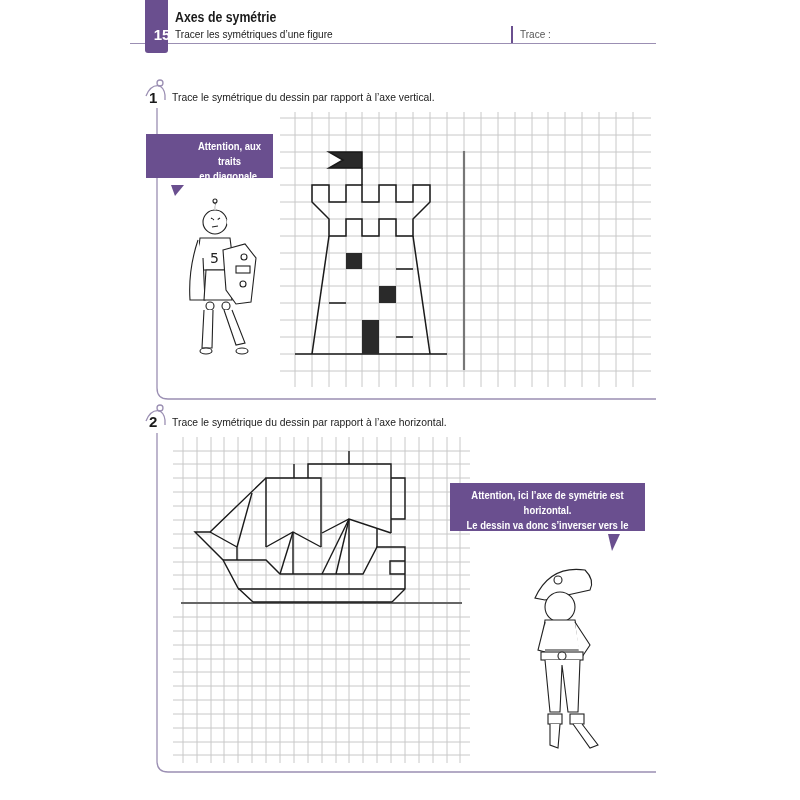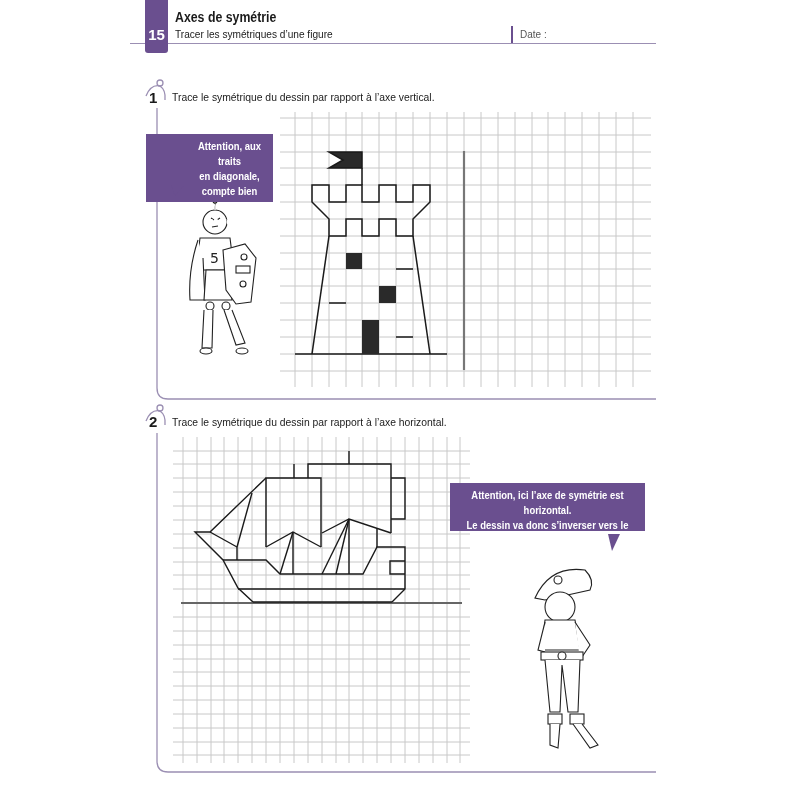--- a/index.html
+++ b/index.html
@@ -1,21 +1,21 @@
 <!DOCTYPE html>
 <html><head>
 <meta charset="utf-8">
 <style>
   html, body { margin: 0; padding: 0; background: #ffffff; }
   body { width: 800px; height: 800px; position: relative; overflow: hidden;
          font-family: "Liberation Sans", "DejaVu Sans", sans-serif; color: #1a1a1a; }
   .abs { position: absolute; }
   .badge { left: 145px; top: 0; width: 23px; height: 53px; background: #6a4f8f;
            border-radius: 0 0 3px 3px; }
-  .badge-num { left: 145px; top: 26px; width: 23px; text-align: center; color: #fff;
+  .badge-num { left: 145px; top: 26px; width: 34px; text-align: center; color: #fff;
                font-weight: bold; font-size: 15px; }
   .title { left: 175px; top: 9px; font-weight: bold; font-size: 14px; transform: scaleX(0.88); transform-origin: left; }
   .subtitle { left: 175px; top: 28px; font-size: 11.5px; transform: scaleX(0.88); transform-origin: left; }
   .header-rule { left: 168px; top: 43px; width: 488px; height: 1px; background: #9b8fb3; }
   .header-rule-left { left: 130px; top: 43px; width: 15px; height: 1px; background: #9b8fb3; }
   .date-bar { left: 511px; top: 26px; width: 2px; height: 17px; background: #6a4f8f; }
   .date-label { left: 520px; top: 29px; font-size: 10px; color: #555; }
   .ex-num { font-weight: bold; font-size: 15px; }
   .ex-text { font-size: 11.5px; transform: scaleX(0.9); transform-origin: left; }
   .bubble { background: #6a4f8f; color: #fff; font-weight: bold; font-size: 10.5px;
@@ -26,21 +26,21 @@
 </head>
 <body>
 
 <div class="abs badge"></div>
 <div class="abs badge-num">15</div>
 <div class="abs header-rule-left"></div>
 <div class="abs header-rule"></div>
 <div class="abs title">Axes de symétrie</div>
 <div class="abs subtitle">Tracer les symétriques d’une figure</div>
 <div class="abs date-bar"></div>
-<div class="abs date-label">Date :</div>
+<div class="abs date-label">Trace :</div>
 
 <svg width="800" height="800" viewBox="0 0 800 800">
 
   <g fill="none" stroke="#9b8fb3" stroke-width="1.3">
     <path d="M157 108 L157 388 Q157 399 168 399 L656 399"></path>
     <path d="M146 96 Q151 84 160 86 Q166 90 165 100"></path>
     <circle cx="160" cy="83" r="3"></circle>
   </g>
   <g fill="none" stroke="#9b8fb3" stroke-width="1.3">
     <path d="M157 433 L157 761 Q157 772 168 772 L656 772"></path>
@@ -211,21 +211,21 @@
     <rect x="548" y="714" width="14" height="10"></rect>
     <rect x="570" y="714" width="14" height="10"></rect>
     <path d="M550 724 L550 745 L558 748 L560 724"></path>
     <path d="M573 724 L590 748 L598 745 L582 724"></path>
   </g>
 </svg>
 
 <div class="abs ex-num" style="left:149px; top:89px;">1</div>
 <div class="abs ex-text" style="left:172px; top:91px;">Trace le symétrique du dessin par rapport à l’axe vertical.</div>
 
-<div class="abs bubble" style="left:146px; top:134px; width:127px; height:68px;padding-left:40px;">
+<div class="abs bubble" style="left:146px; top:134px; width:127px; height:44px;padding-left:40px;">
   <span>Attention, aux traits</span>
   <span>en diagonale, compte bien</span>
   <span>le nombre de carreaux.</span>
 </div>
 <svg width="800" height="800" style="pointer-events:none">
   <path d="M171 185 L175 196 L184 185 Z" fill="#6a4f8f"></path>
 </svg>
 
 <div class="abs ex-num" style="left:149px; top:413px;">2</div>
 <div class="abs ex-text" style="left:172px; top:416px;">Trace le symétrique du dessin par rapport à l’axe horizontal.</div>

